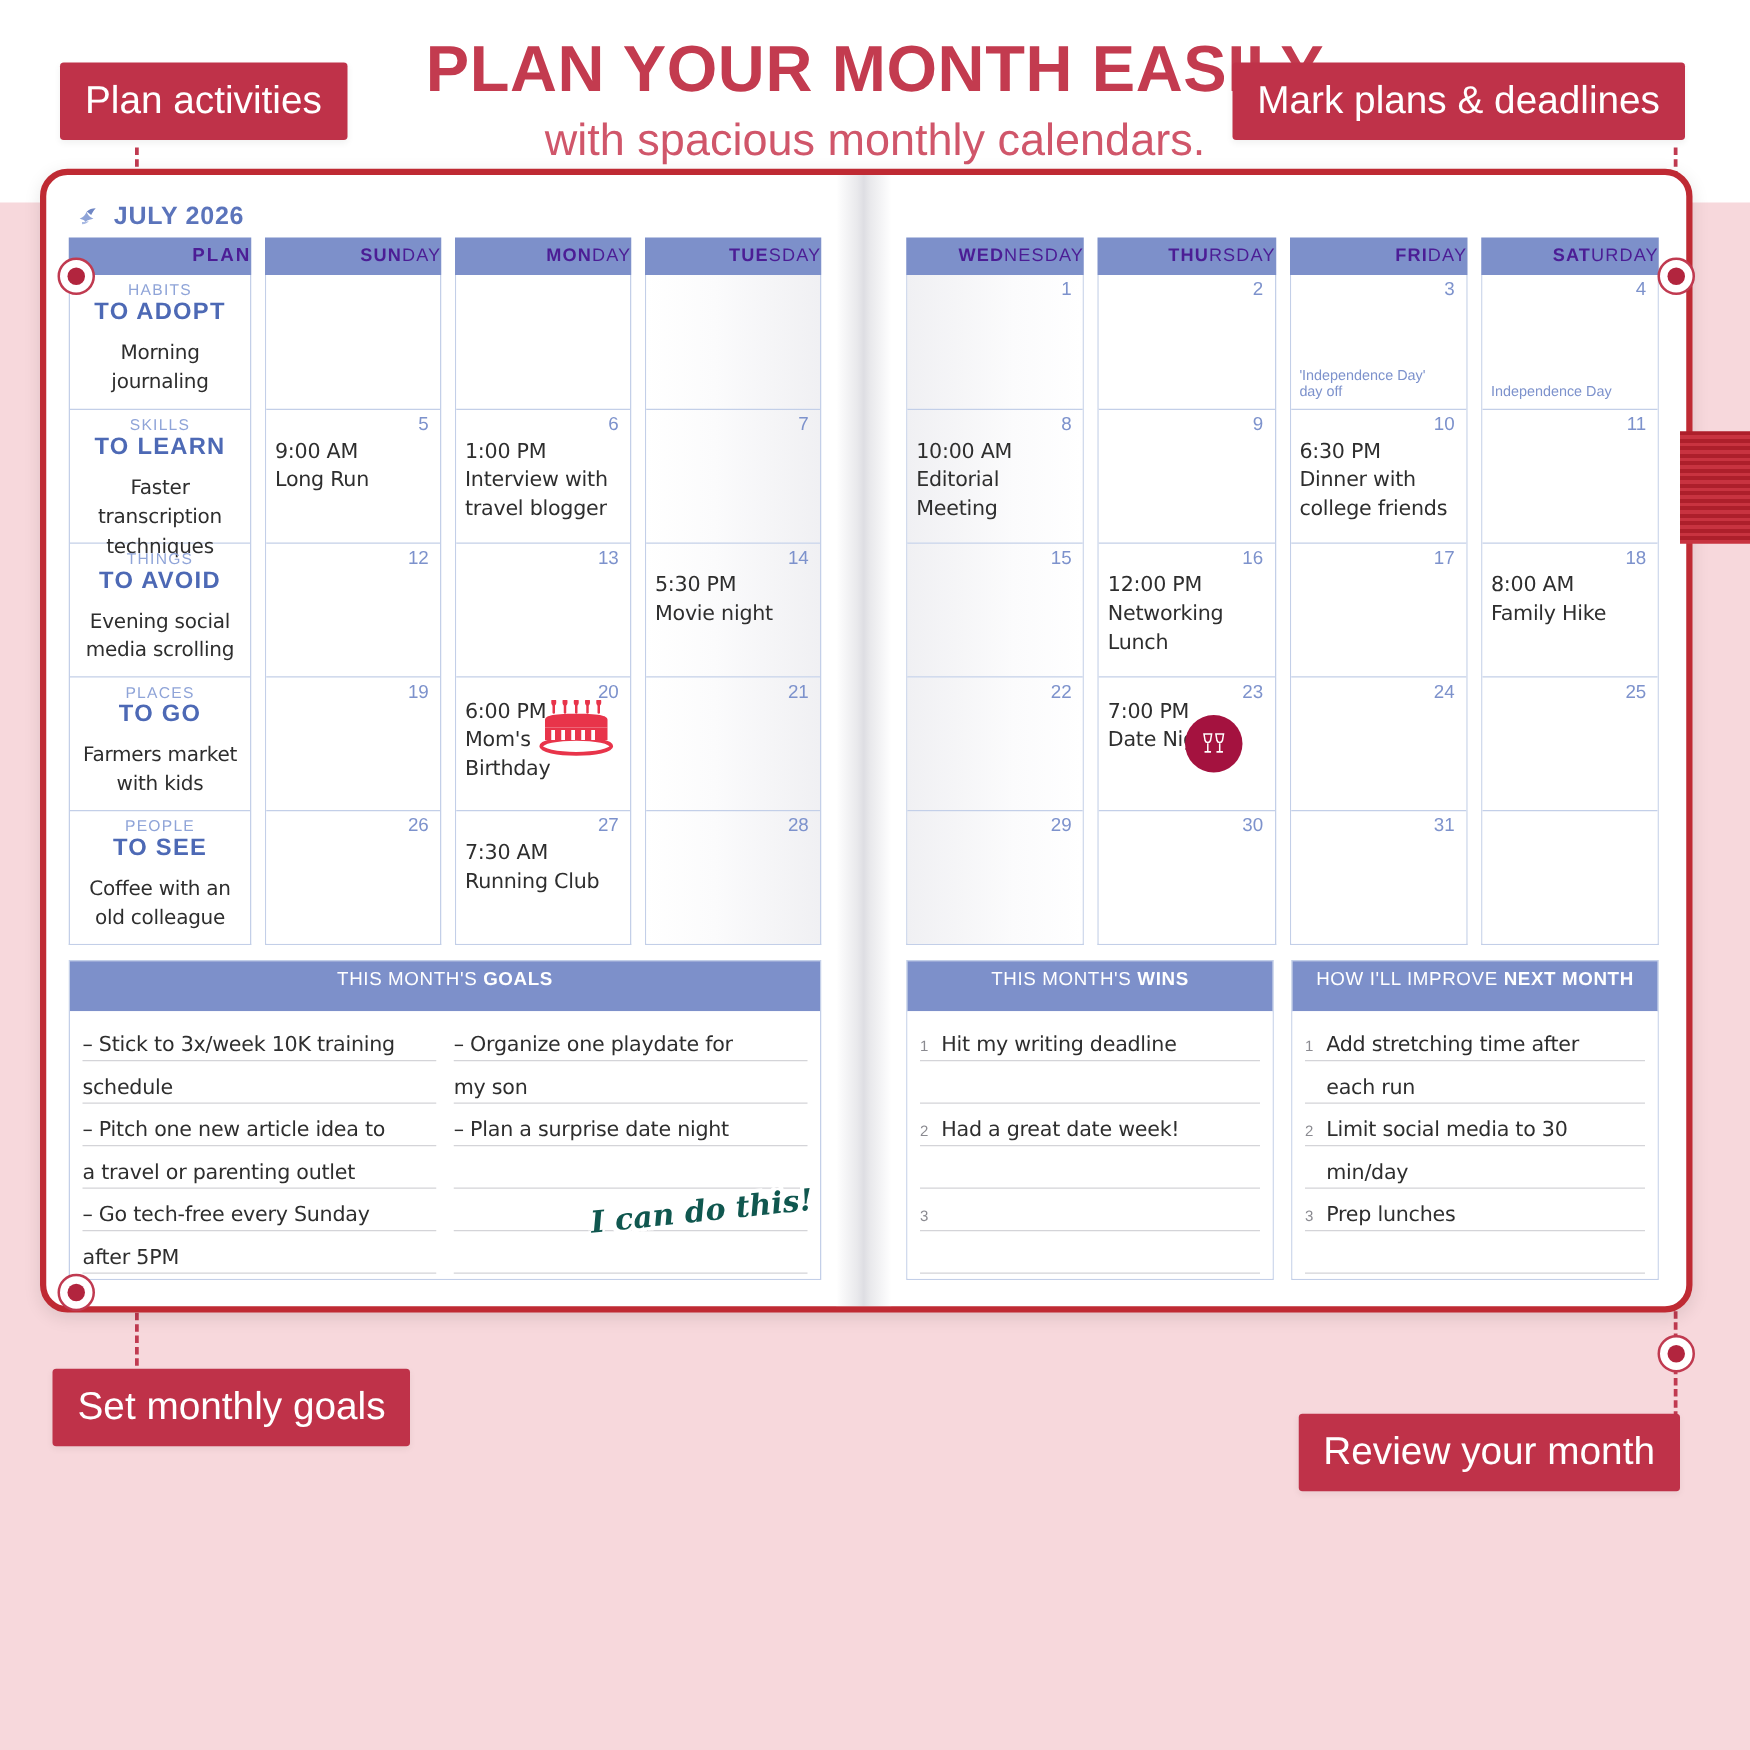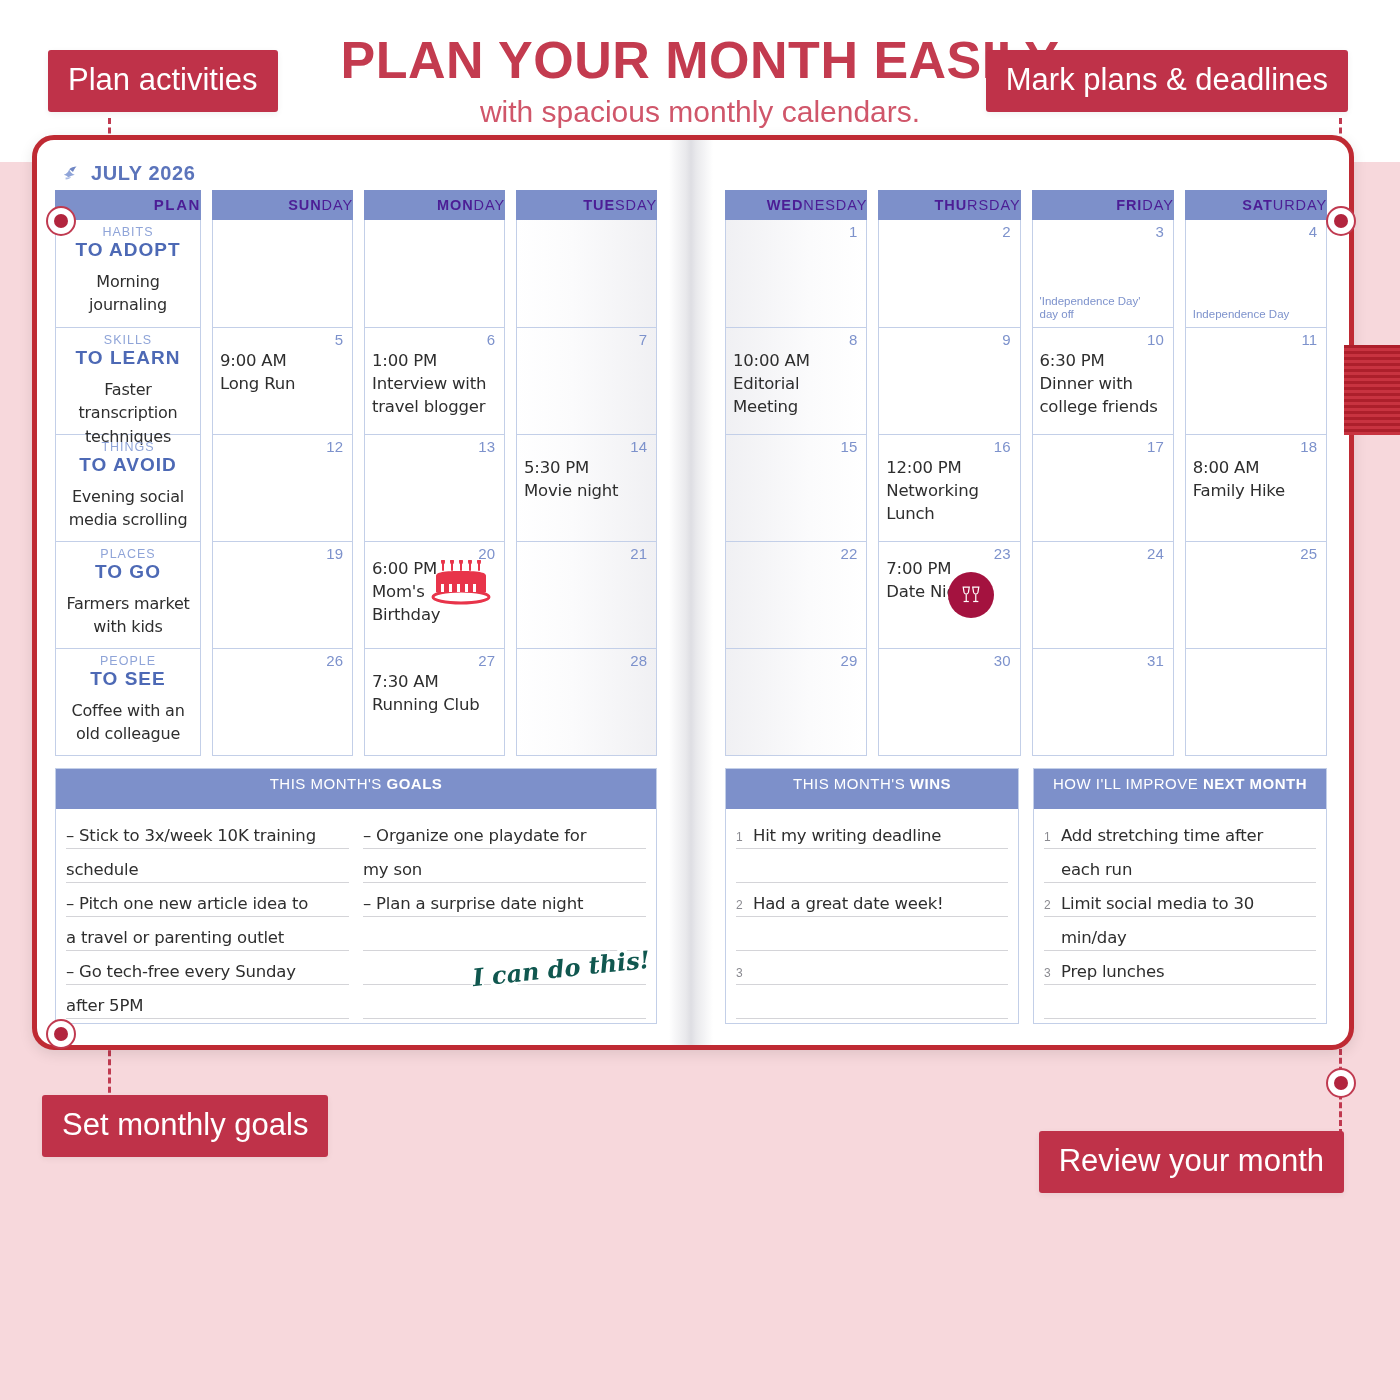--- a/index.html
+++ b/index.html
@@ -13,21 +13,21 @@
   .banner{
     position:absolute;left:0;top:0;width:1400px;height:162px;
     background:#ffffff;
     display:flex;flex-direction:column;align-items:center;justify-content:center;
   }
   .banner-title{
     font-size:52px;font-weight:bold;color:#c33b4f;letter-spacing:.5px;
     line-height:1.05;margin:0;padding:0;text-align:center;
   }
   .banner-sub{
-    font-size:30px;color:#d0566a;font-weight:normal;margin-top:8px;text-align:left;
+    font-size:36px;color:#d0566a;font-weight:normal;margin-top:8px;text-align:left;
   }
   
   .stage{
     position:absolute;left:0;top:162px;width:1400px;height:1238px;
     background:#f7d8dc;
   }
   
   .pill{
     position:absolute;background:#bf3249;color:#fff;border-radius:3px;
     font-size:31px;line-height:1;padding:14px 20px 17px 20px;white-space:nowrap;

